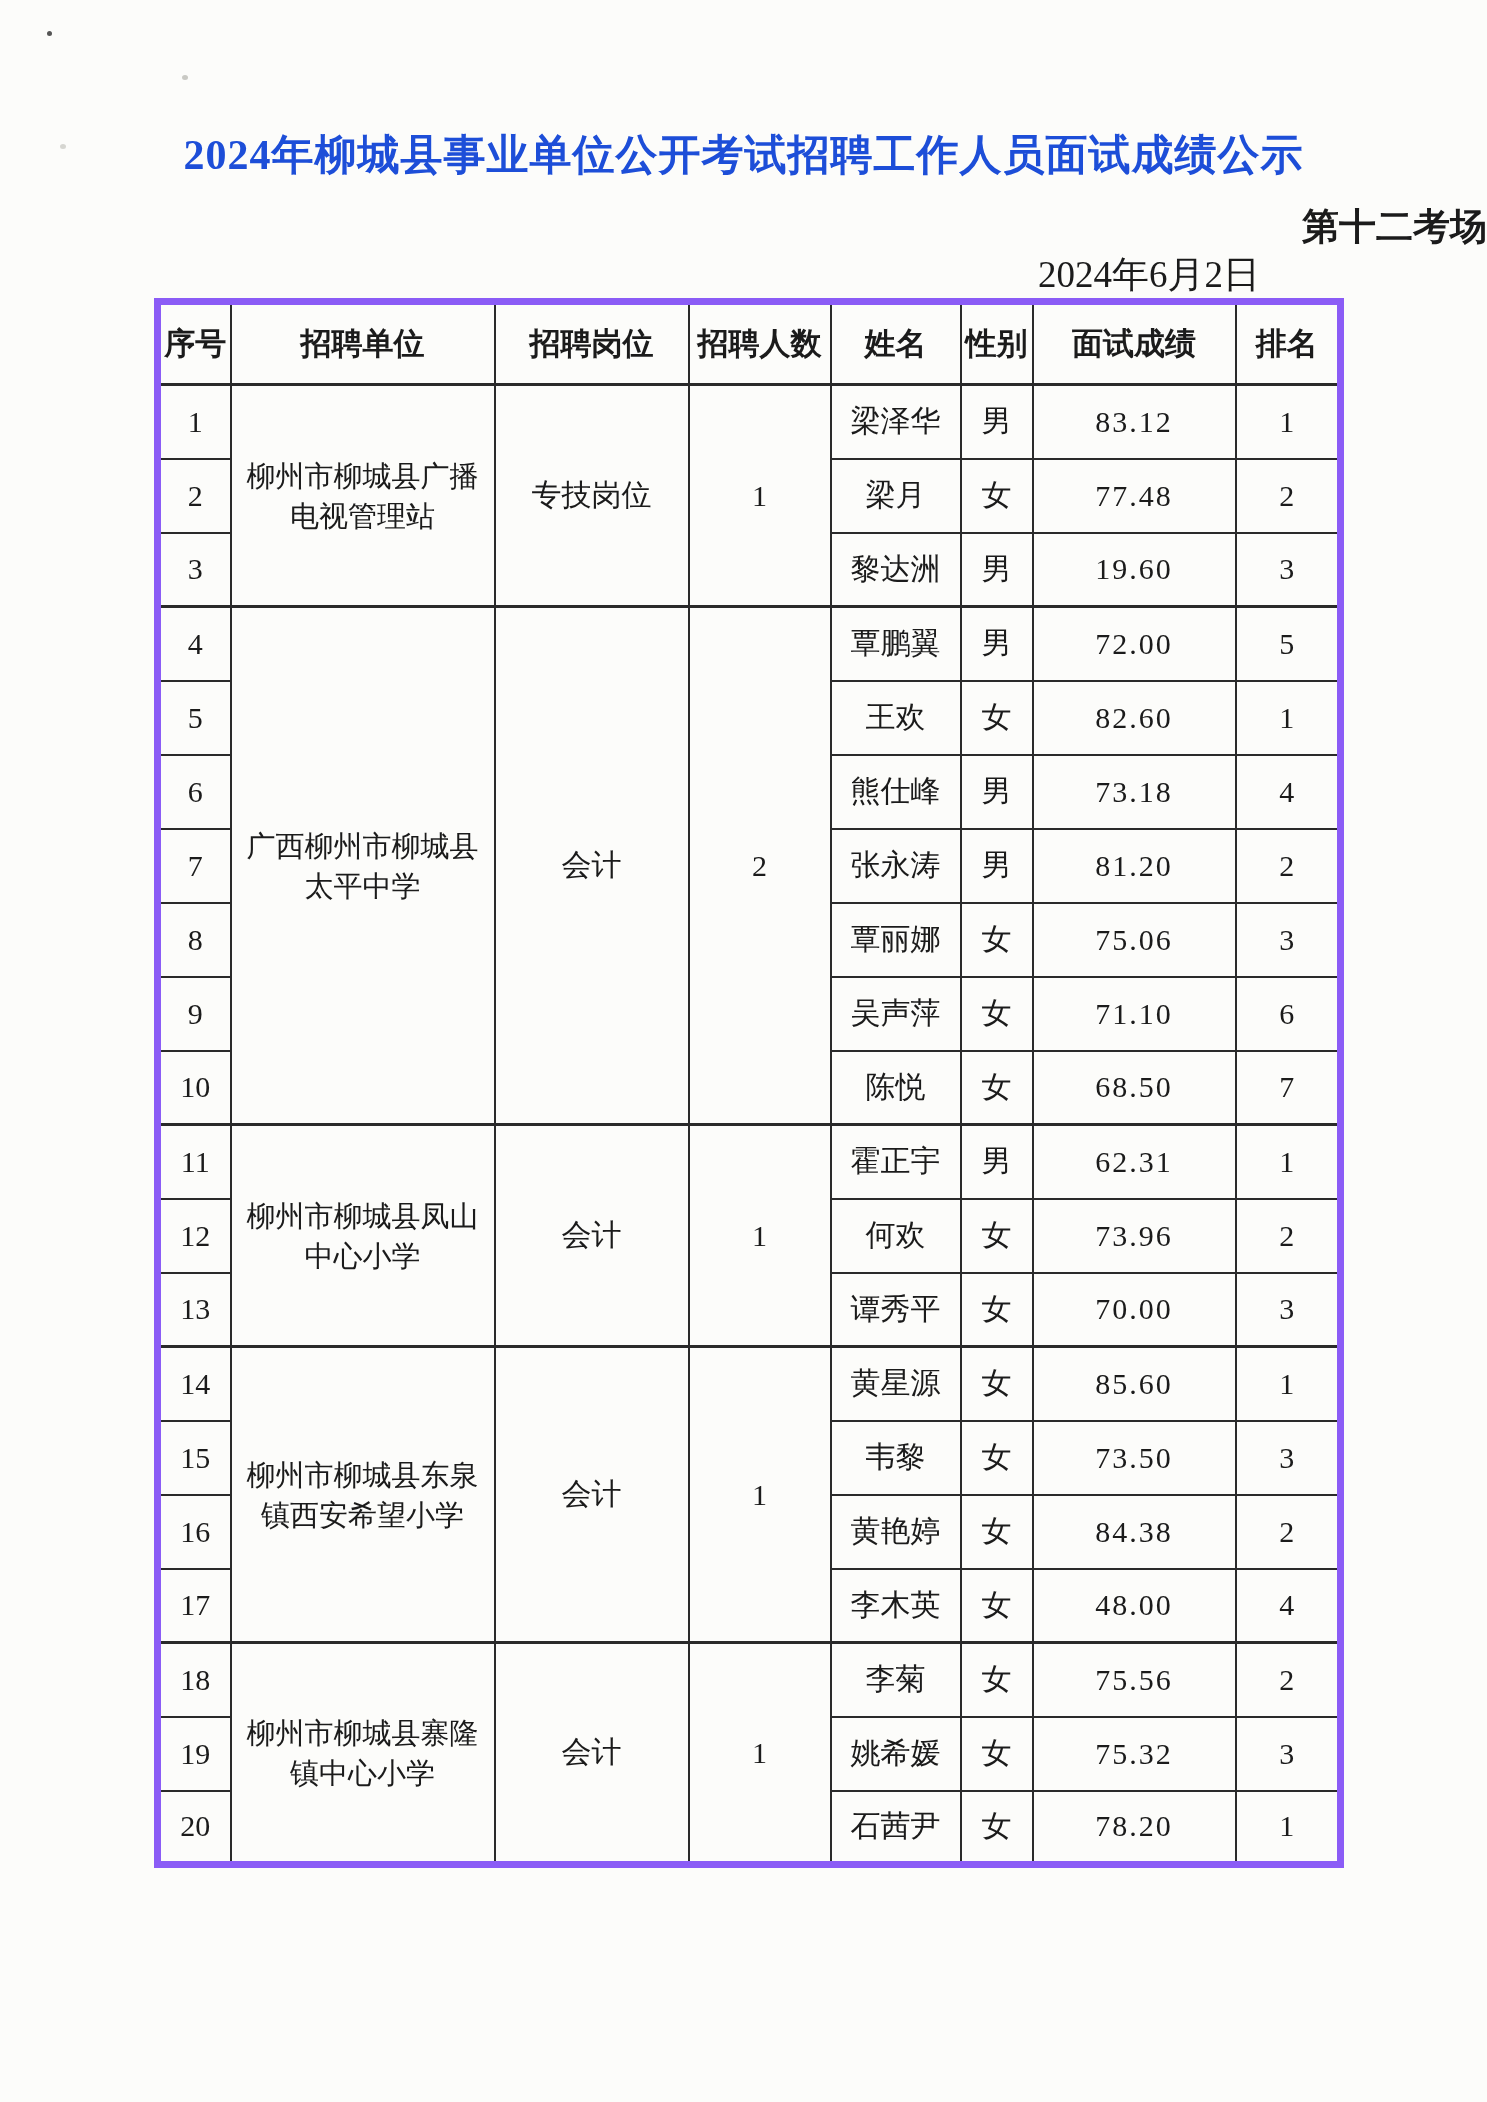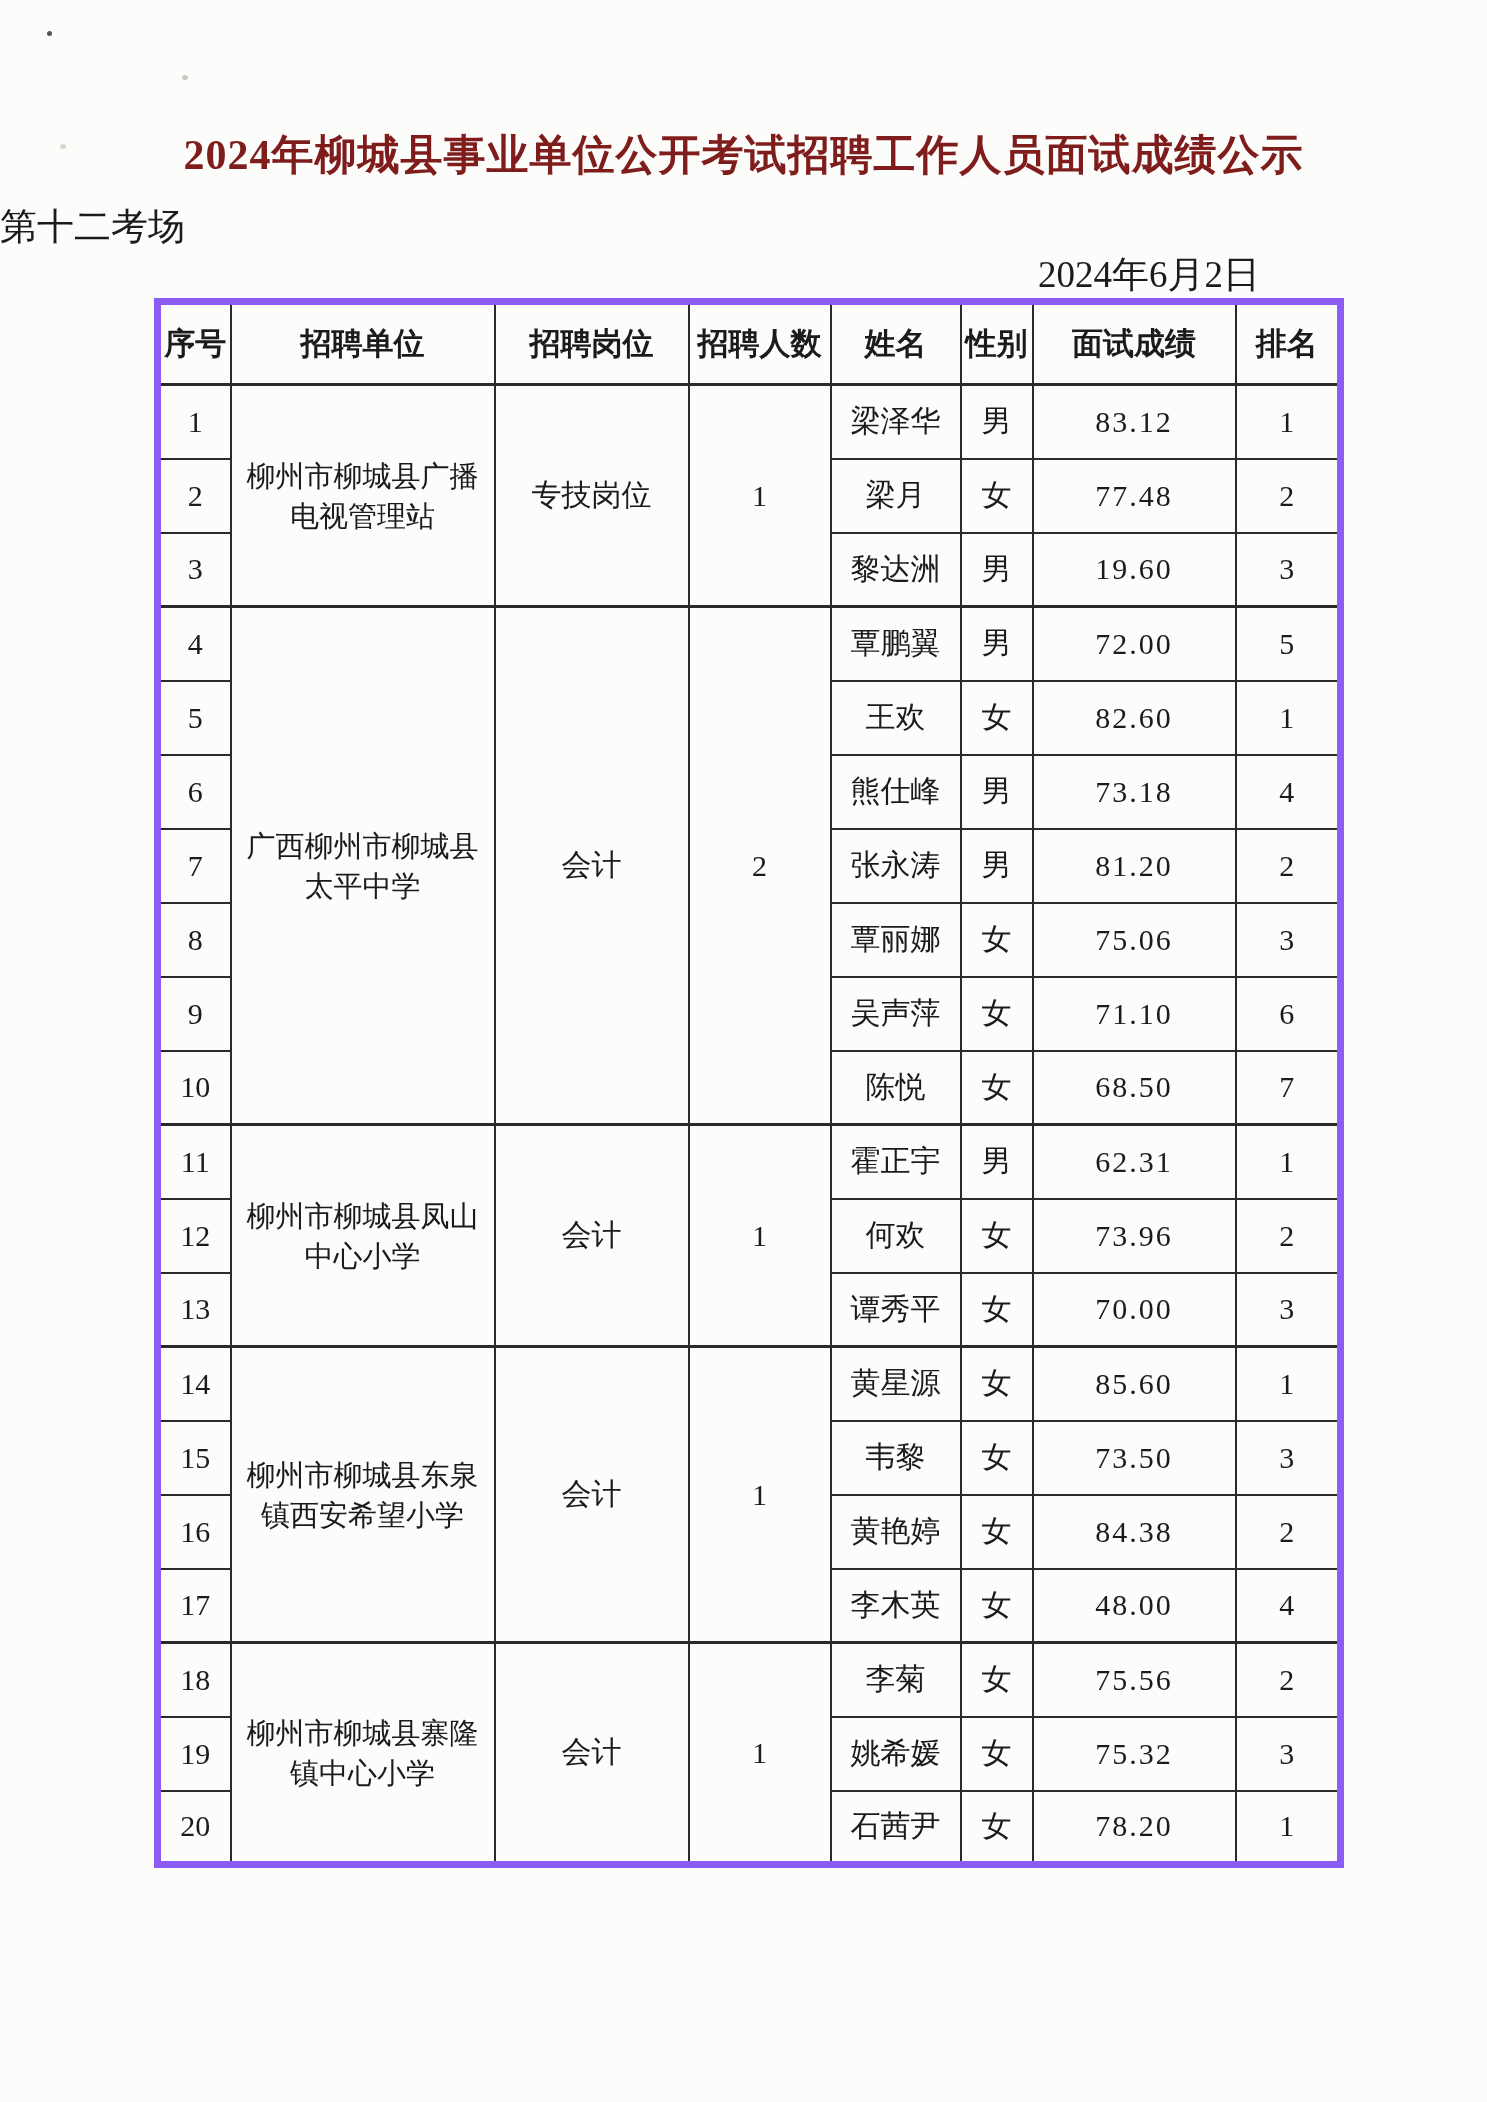--- a/index.html
+++ b/index.html
@@ -7,25 +7,25 @@
   body {
     position:relative;
     background:#fcfcfa;
     color:#1b1b1b;
     font-family:"Liberation Serif","DejaVu Serif",serif;
     overflow:hidden;
   }
   .title {
     position:absolute; top:130px; left:0; width:100%;
     text-align:center; font-size:42px; font-weight:bold;
-    letter-spacing:1px; line-height:50px; color:#7f1d1d;
+    letter-spacing:1px; line-height:50px; color:#1d4ed8;
   }
   .subtitle {
     position:absolute; top:206px; left:0; width:100%;
-    text-align:left; font-size:37px; font-weight:400; line-height:42px;
+    text-align:right; font-size:37px; font-weight:700; line-height:42px;
   }
   .date {
     position:absolute; top:257px; left:1038px;
     font-size:37px; line-height:36px;
   }
   table.results {
     position:absolute; left:154px; top:298px;
     width:1183px; table-layout:fixed; border-collapse:collapse;
     border:7px solid #8b5cf6;
   }

